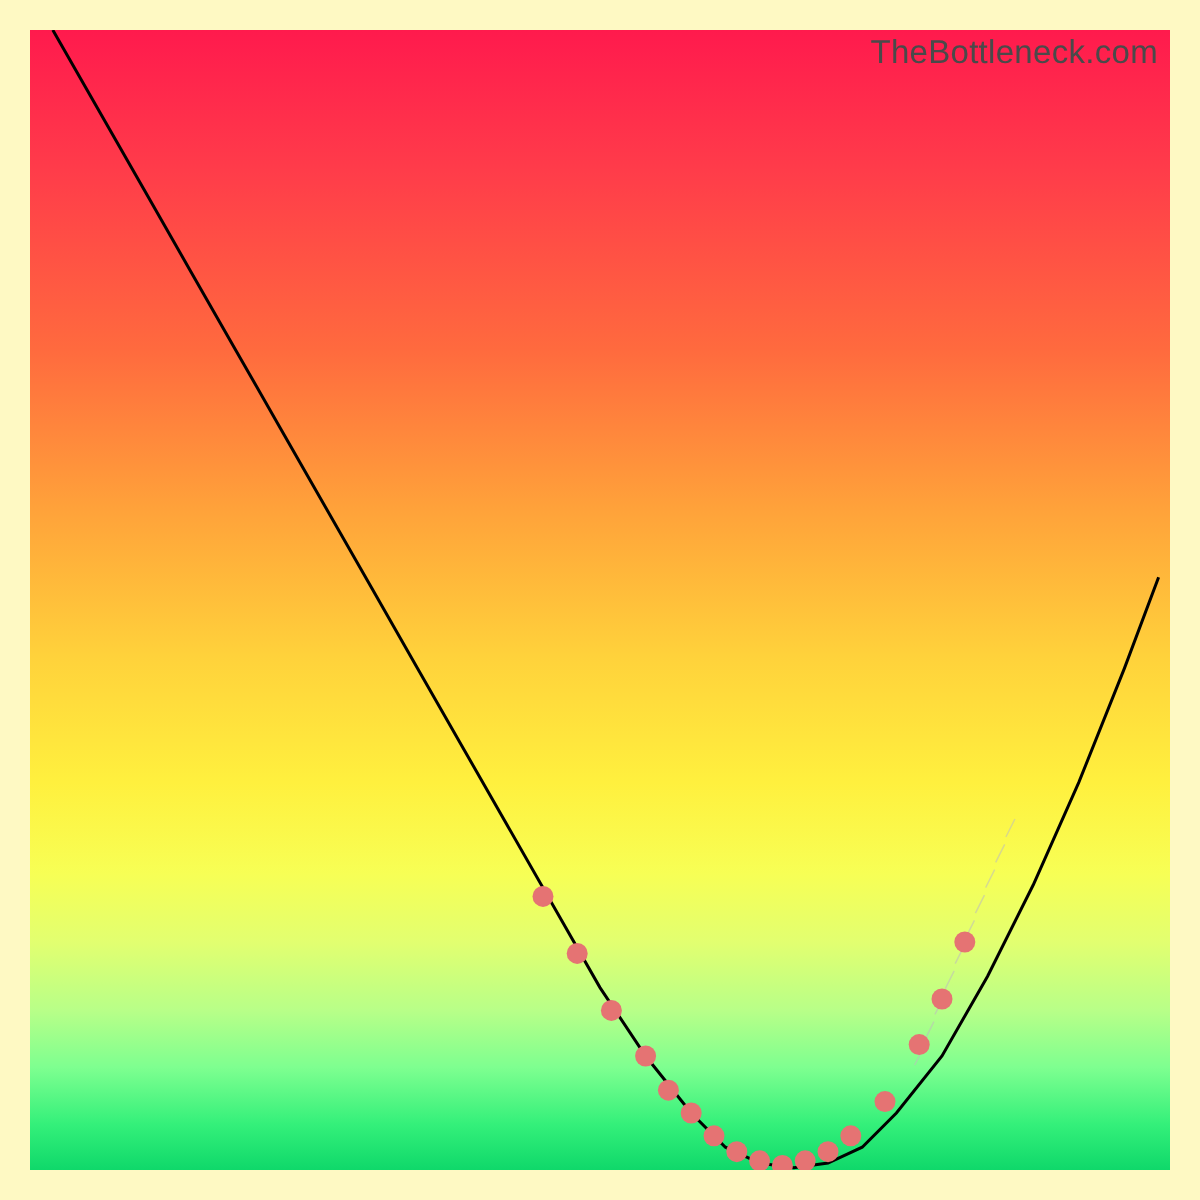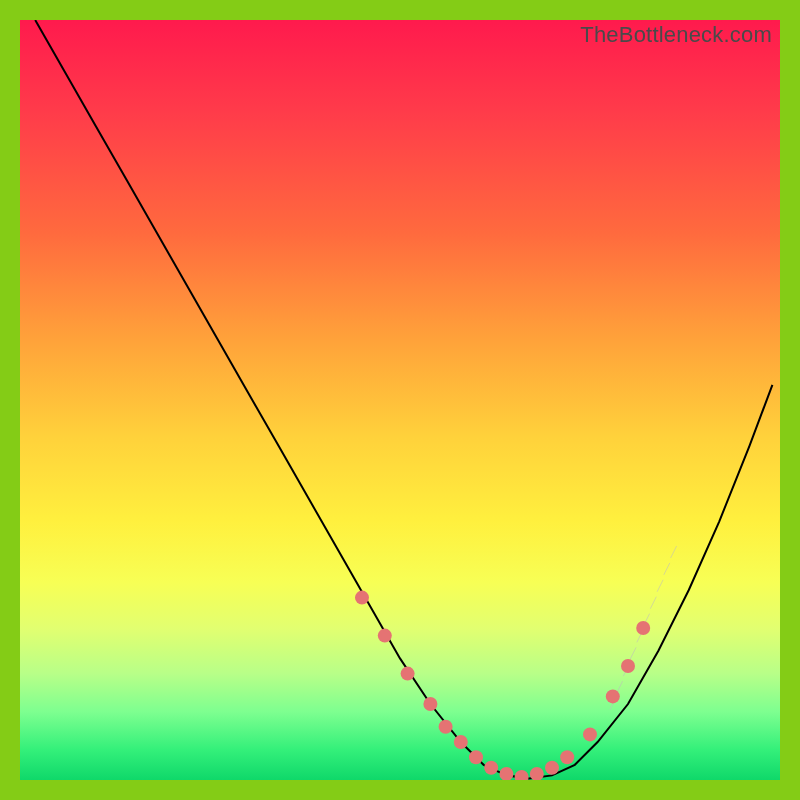--- a/index.html
+++ b/index.html
@@ -1,17 +1,17 @@
 <!DOCTYPE html>
 <html><head>
 <meta charset="utf-8">
 <style>
   * { margin: 0; padding: 0; box-sizing: border-box; }
   html, body { width: 800px; height: 800px; background: #000; overflow: hidden; }
-  .frame { position: relative; width: 800px; height: 800px; background: #84cc16; }
+  .frame { position: relative; width: 800px; height: 800px; background: #fef9c3; }
   .plot {
     position: absolute;
     left: 20px; top: 20px;
     width: 760px; height: 760px;
     background: linear-gradient(to bottom,
       #ff1a4d 0%,
       #ff3b4a 12%,
       #ff6a3e 28%,
       #ffa23a 42%,
       #ffd23b 55%,

